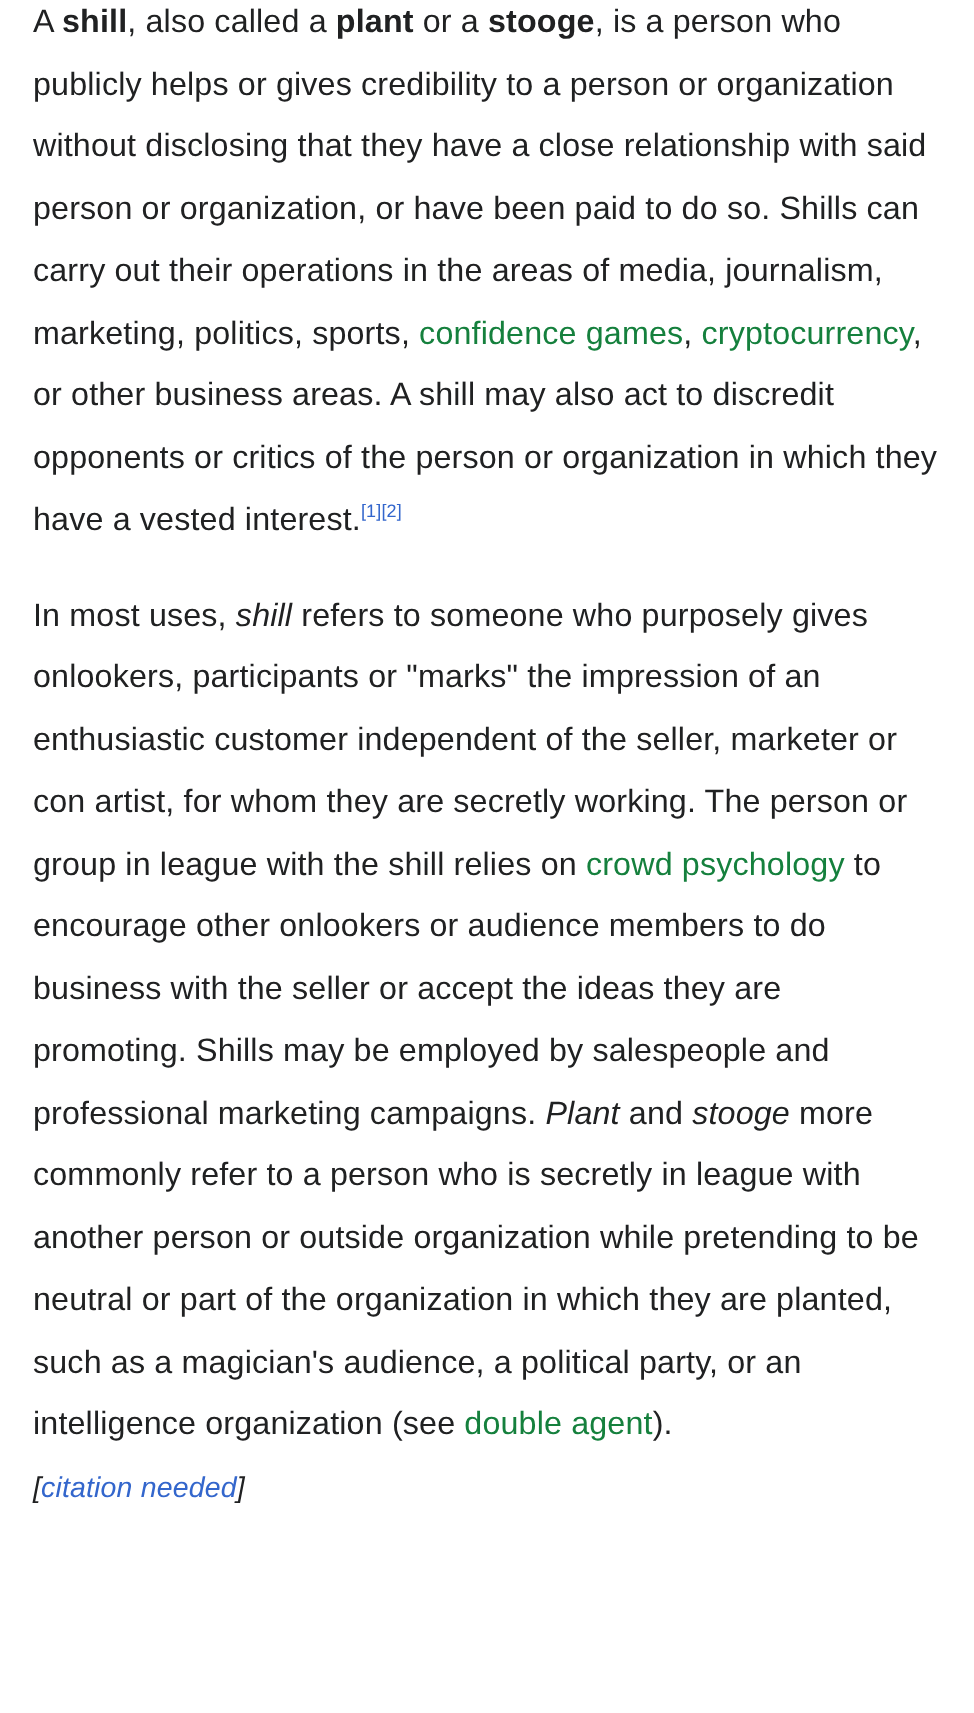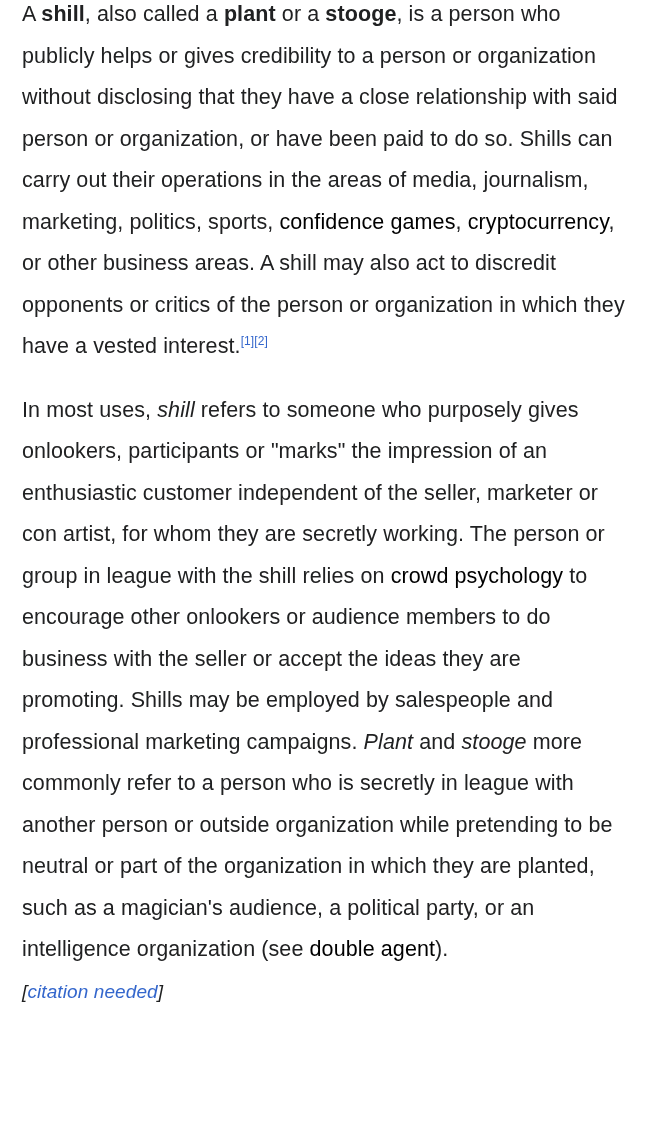--- a/index.html
+++ b/index.html
@@ -28,21 +28,21 @@
   p.para:first-child {
     margin-top: -6px;
   }
   b {
     font-weight: 700;
   }
   i {
     font-style: italic;
   }
   a.wlink {
-    color: #000000;
+    color: #15803d;
     text-decoration: none;
   }
   sup.ref {
     font-size: 12px;
     line-height: 1;
     vertical-align: super;
   }
   sup.ref a {
     color: #3366cc;
     text-decoration: none;

